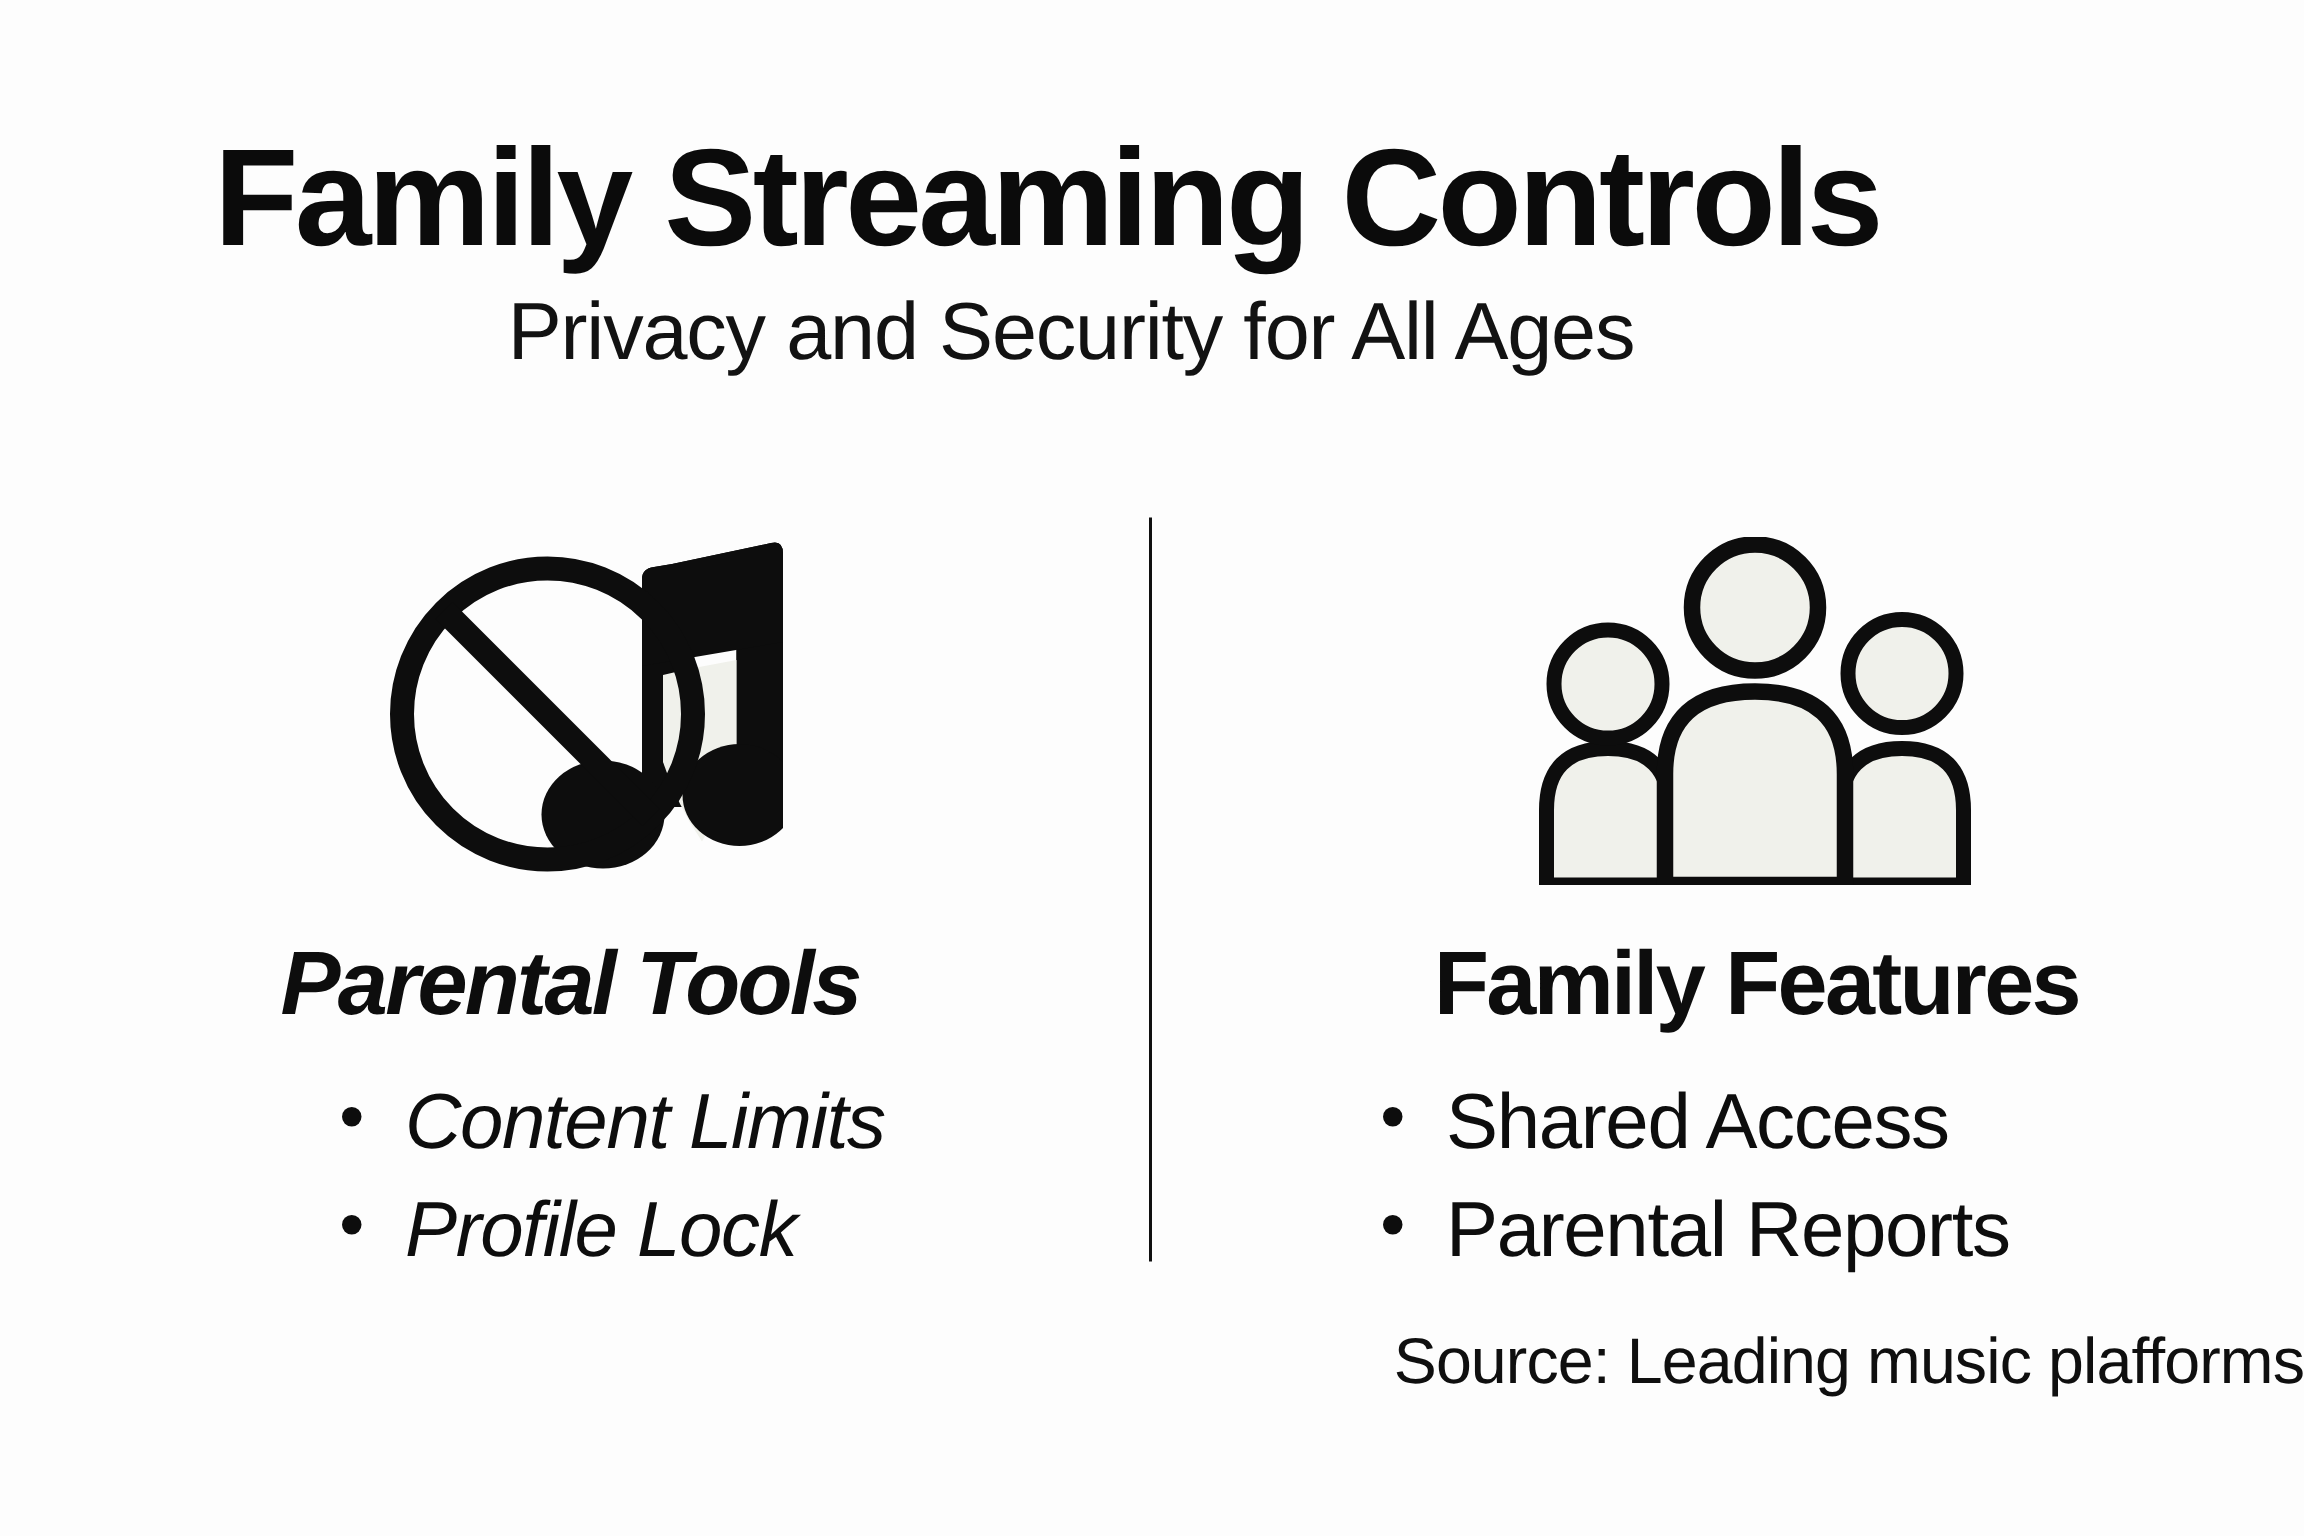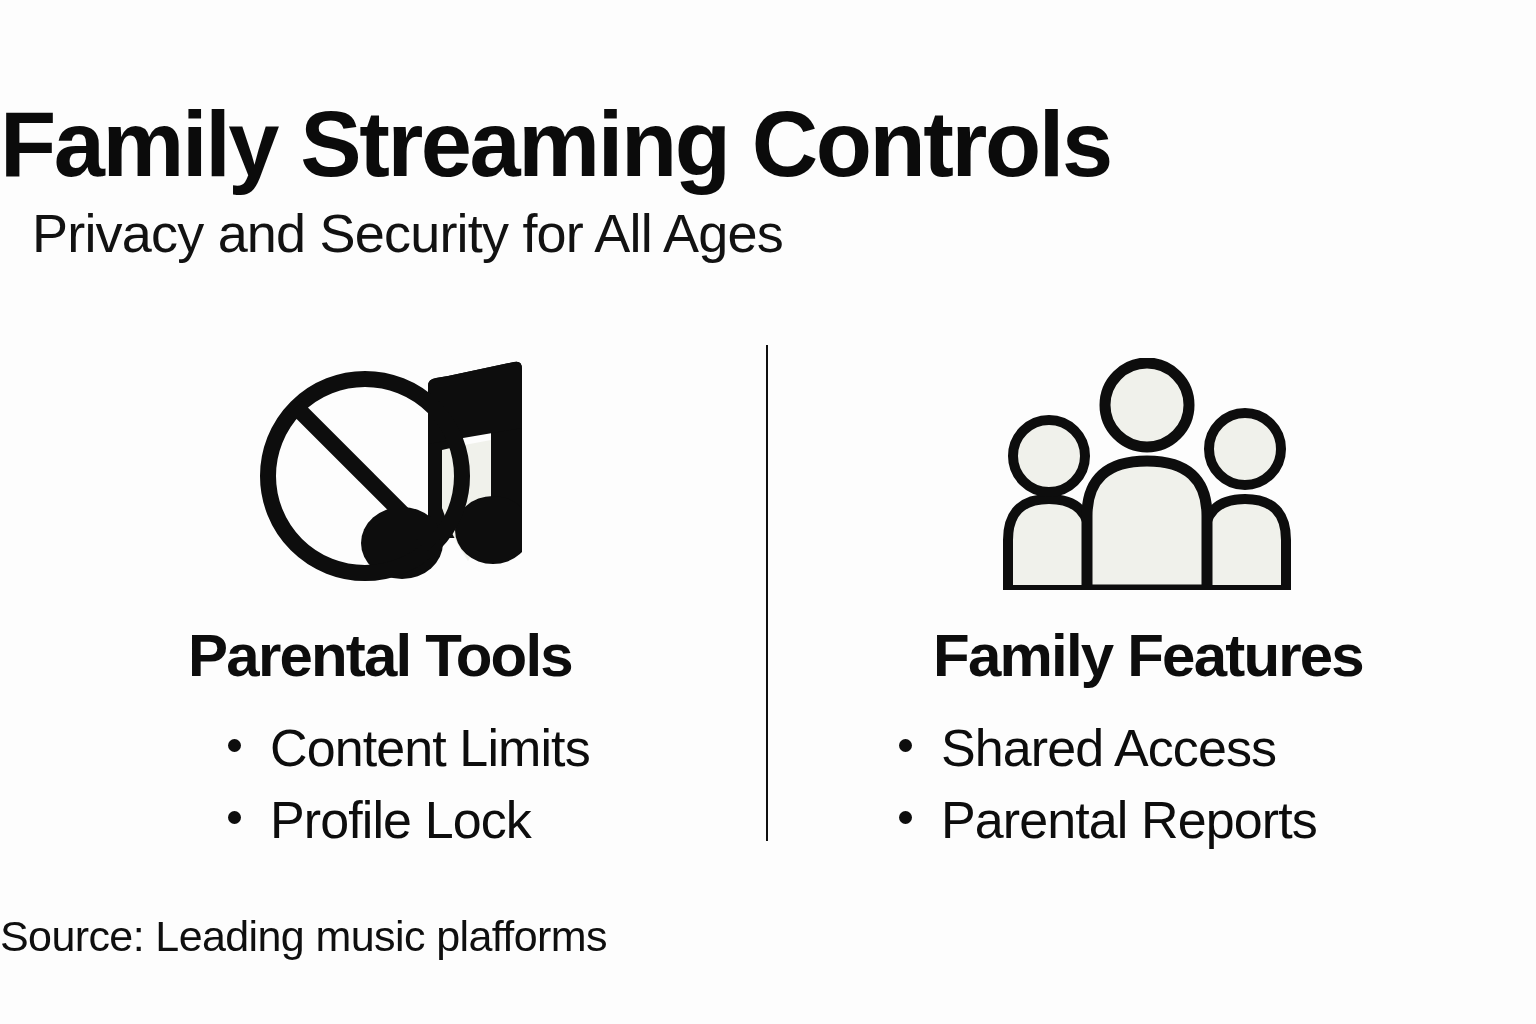--- a/index.html
+++ b/index.html
@@ -20,21 +20,21 @@
     position: absolute;
     inset: 0;
   }
 
   
   .header {
     position: absolute;
     top: 86px;
     left: 0;
     width: 1396px;
-    margin-top: 12px;
+    text-align: center;
   }
   .title {
     font-size: 92px;
     font-weight: 700;
     letter-spacing: -2.4px;
     line-height: 1.0;
     color: #0b0b0b;
     white-space: nowrap;
   }
   .subtitle {
@@ -57,22 +57,22 @@
     height: 496px;
     background: #101010;
   }
 
   
   .col {
     position: absolute;
     top: 340px;
     width: 640px;
   }
-  .col-left  { left: 60px; }
-  .col-right { left: 813px; }
+  .col-left  { left: 60px; font-style: italic; }
+  .col-right { left: 836px; }
 
   .icon-wrap {
     height: 250px;
     display: flex;
     align-items: flex-end;
     justify-content: center;
   }
   .col-left .icon-wrap  { padding-left: 14px; }
   .col-right .icon-wrap { padding-left: 28px; }
 
@@ -111,24 +111,24 @@
     background: #0d0d0d;
     flex: 0 0 auto;
     position: relative;
     top: -14px;
     margin-right: 29px;
   }
 
   
   .source {
     position: absolute;
-    top: 912px;
+    top: 884px;
     left: 0;
     width: 1536px;
-    text-align: left;
+    text-align: right;
     font-size: 43px;
     font-weight: 400;
     letter-spacing: -0.6px;
     color: #0f0f0f;
     white-space: nowrap;
   }
 </style>
 </head>
 <body>
 

